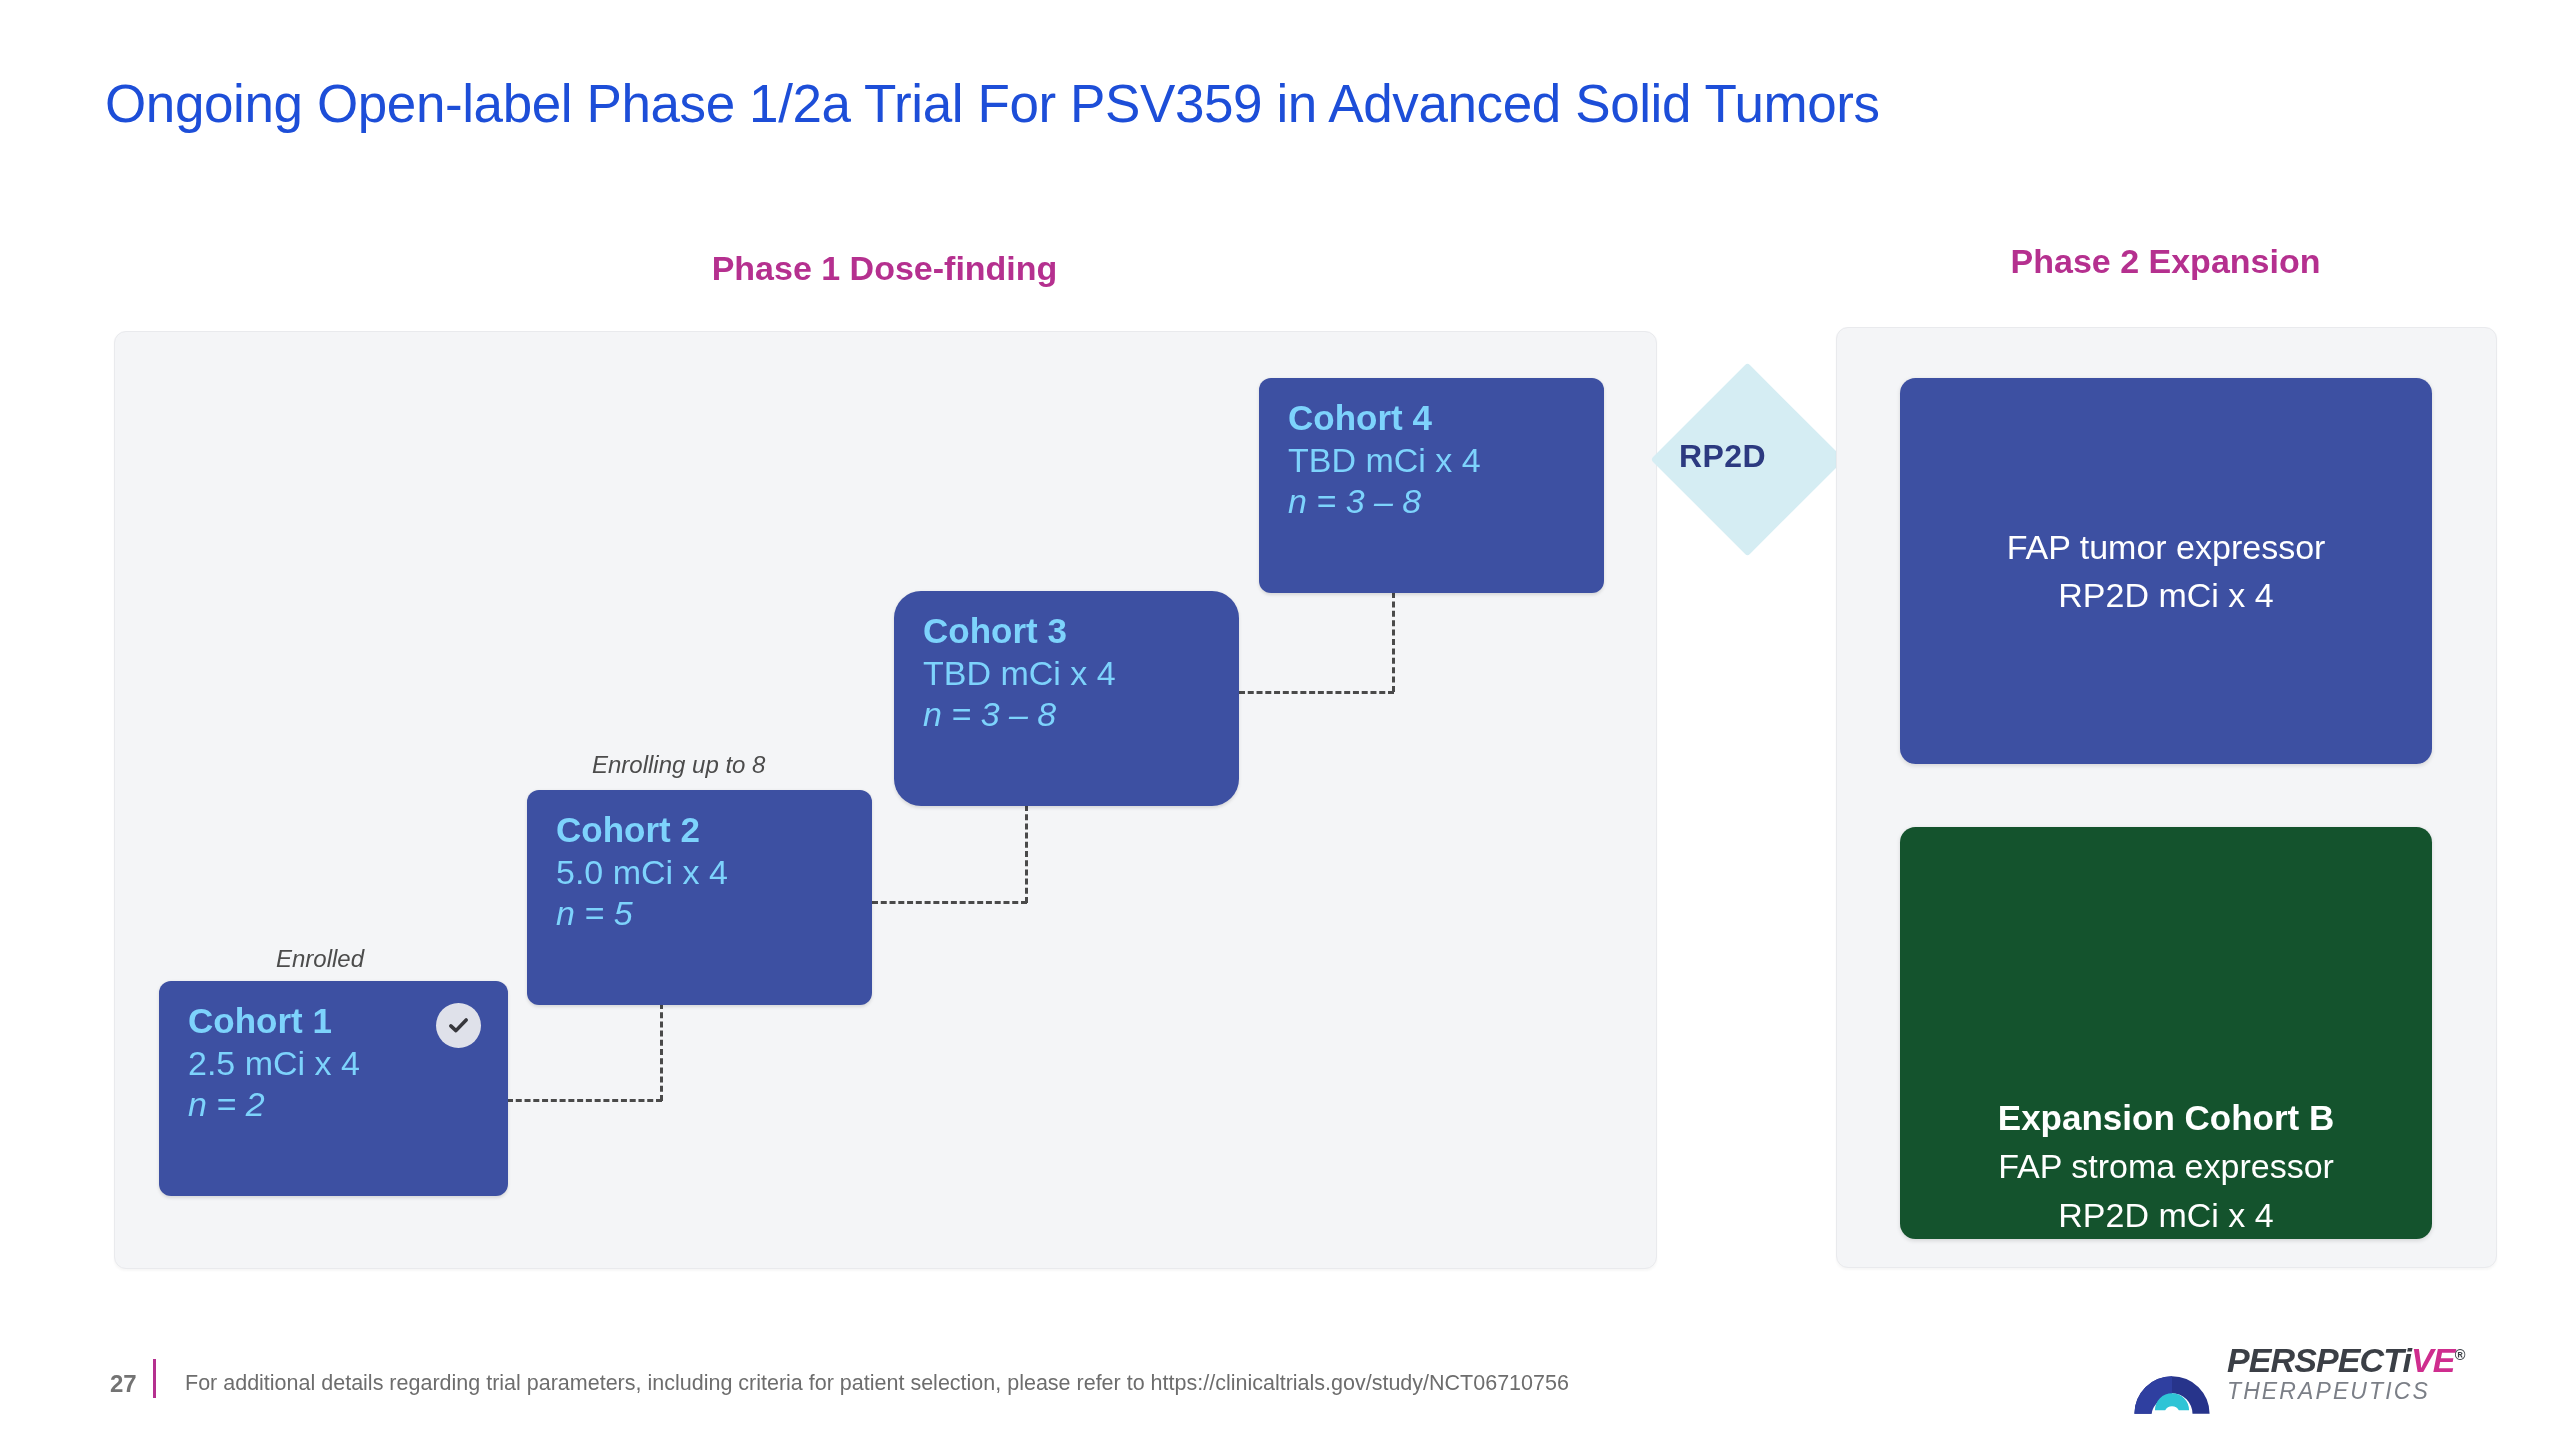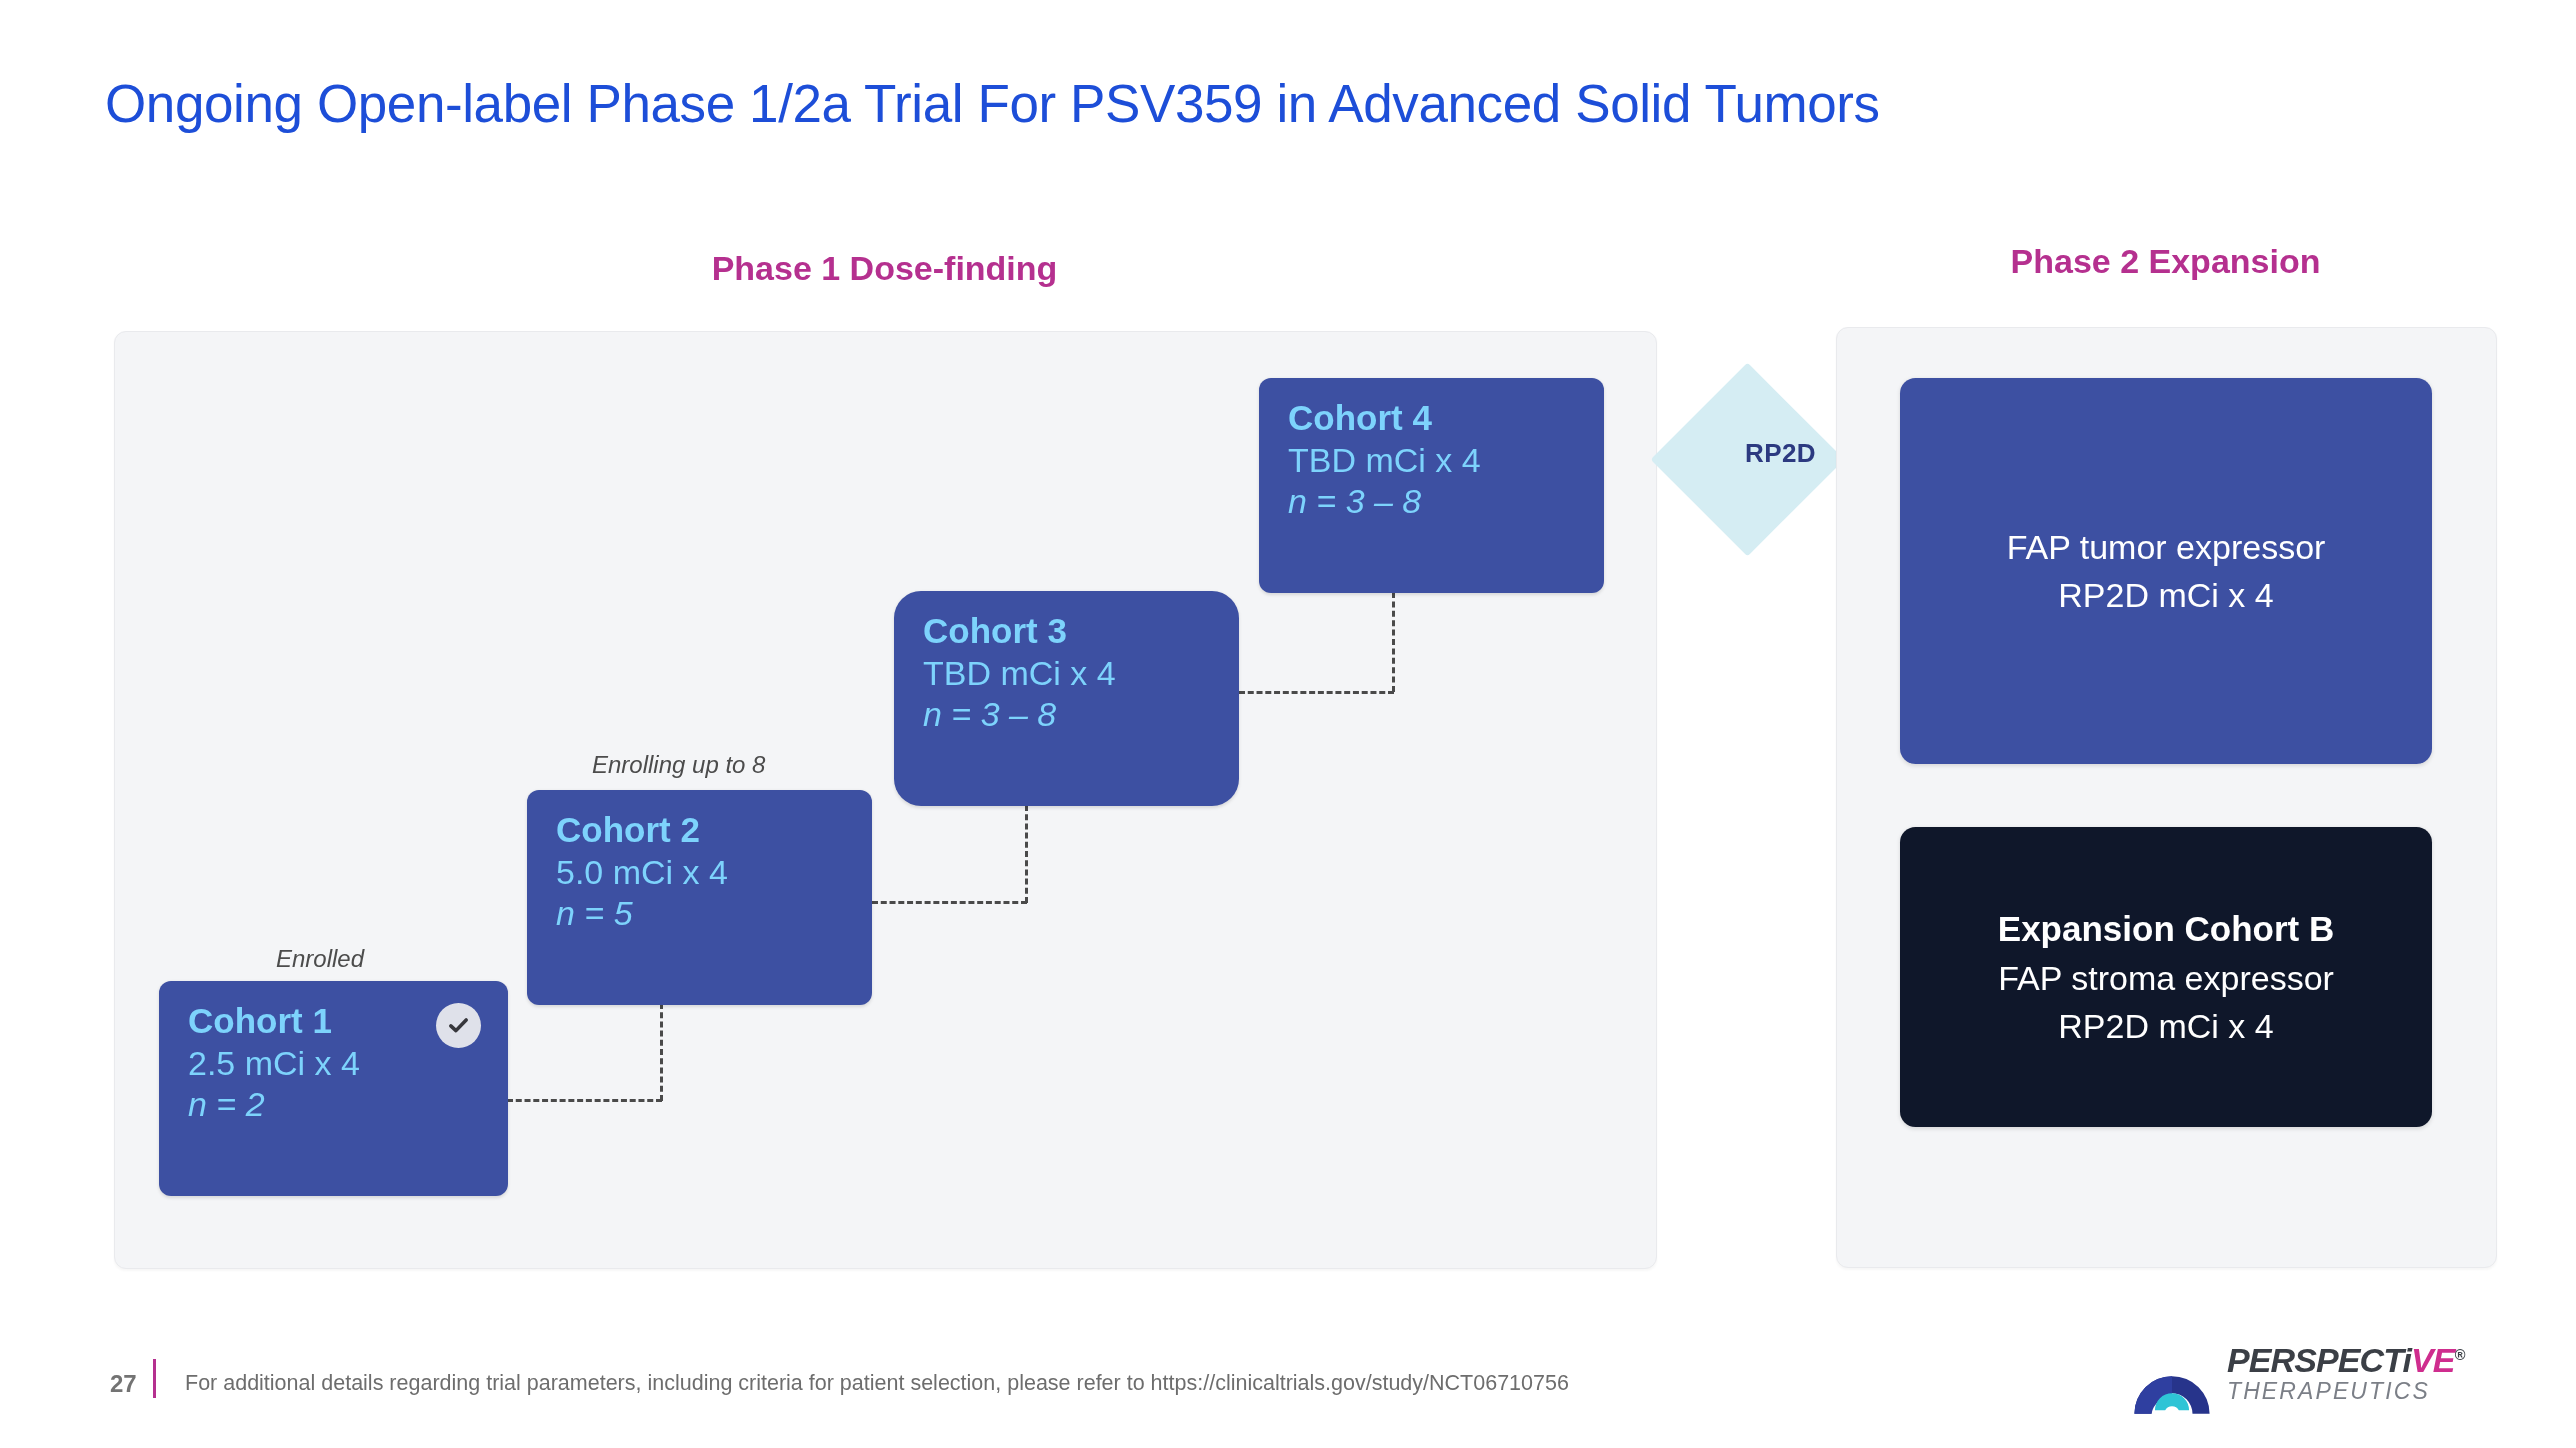--- a/index.html
+++ b/index.html
@@ -151,22 +151,22 @@
     height: 137px;
     background: #d5edf3;
     transform: rotate(45deg);
     border-radius: 3.4px;
   }
   #rp2d-label {
     position: absolute;
     left: 1679px;
     top: 438px;
     width: 137px;
-    text-align: right;
-    font-size: 26px;
+    text-align: left;
+    font-size: 32px;
     font-weight: bold;
     color: #2c3a80;
     letter-spacing: 0.4px;
   }
 
   
   .expansion-card {
     position: absolute;
     left: 1900px;
     width: 532px;
@@ -174,21 +174,21 @@
     box-sizing: border-box;
     display: flex;
     flex-direction: column;
     justify-content: center;
     align-items: center;
     color: #ffffff;
     text-align: center;
     box-shadow: 0 1.7px 4.3px rgba(0,0,0,0.12);
   }
   #expansion-a { top: 378px; height: 386px; background: #3d50a2; }
-  #expansion-b { top: 827px; height: 300px; background: #0f172a; }
+  #expansion-b { top: 827px; height: 412px; background: #14532d; justify-content: flex-end; }
   .expansion-card .e-title {
     font-size: 35px;
     font-weight: bold;
     line-height: 1.42;
     white-space: nowrap;
   }
   .expansion-card .e-line {
     font-size: 34px;
     font-weight: 400;
     line-height: 1.42;

